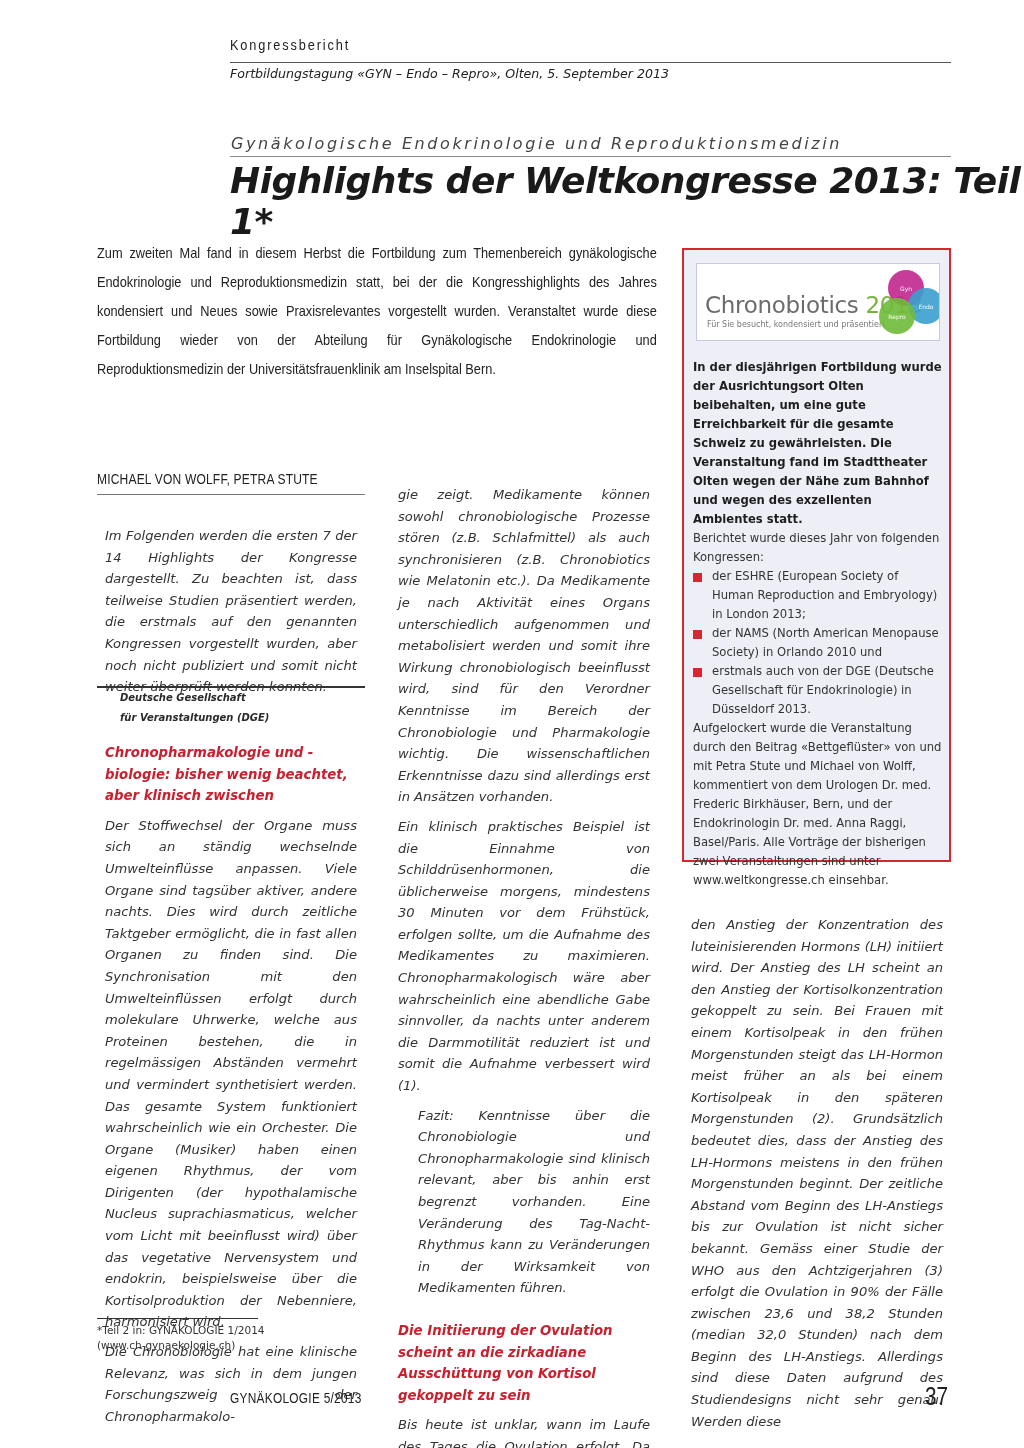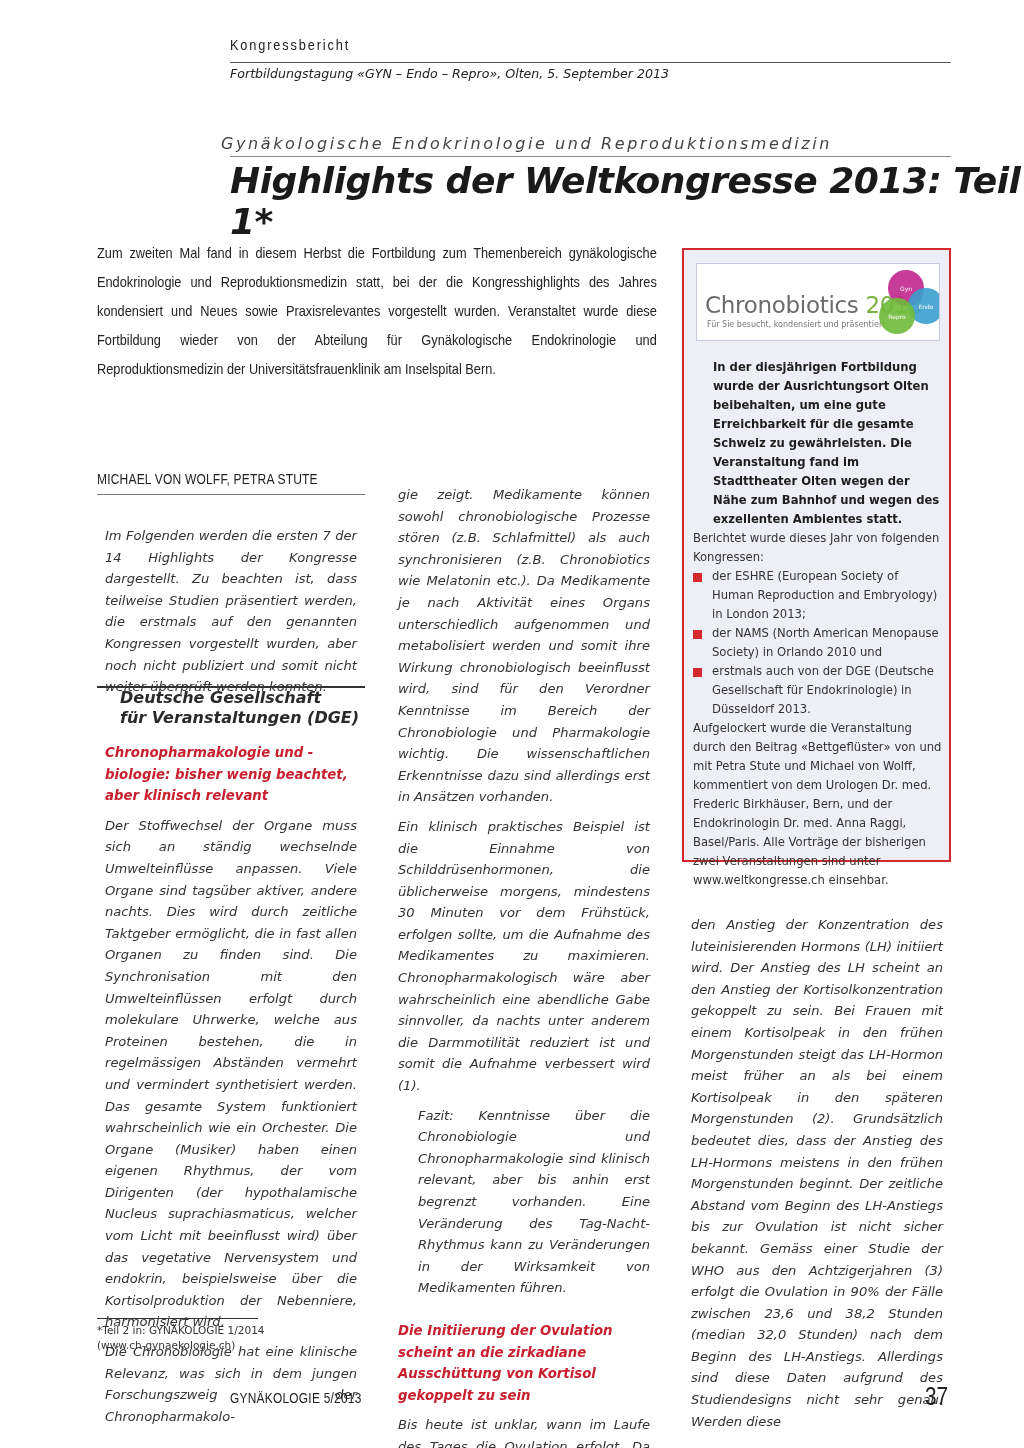--- a/index.html
+++ b/index.html
@@ -6,60 +6,60 @@
   html, body { width: 1024px; height: 1448px; background: #ffffff; }
   body { position: relative; font-family: "DejaVu Sans", sans-serif; color: #2b2b2b; overflow: hidden; }
 
   .abs { position: absolute; }
 
   
   .running-head { left: 230px; top: 36px; font-family: "Liberation Sans Narrow", "Liberation Sans", sans-serif; font-size: 15px; letter-spacing: 2.2px; color: #222; transform: scaleX(0.85); transform-origin: left; }
   .rule-top { left: 230px; top: 62px; width: 721px; height: 1px; background: #555; }
   .subhead { left: 230px; top: 66px; font-size: 12.6px; font-style: italic; color: #222; }
 
-  .section-kicker { left: 221px; top: 134px; font-size: 16px; font-style: italic; letter-spacing: 2.6px; color: #444; font-weight: 300; }
+  .section-kicker { left: 231px; top: 134px; font-size: 16px; font-style: italic; letter-spacing: 2.6px; color: #444; font-weight: 300; }
   .rule-kicker { left: 230px; top: 156px; width: 721px; height: 1px; background: #888; }
   .title { left: 230px; top: 160px; font-size: 36px; font-weight: bold; font-style: italic; color: #1a1a1a; letter-spacing: -0.5px; }
 
   
   .intro { left: 97px; top: 239px; width: 560px; font-family: "Liberation Sans", sans-serif; font-size: 14.2px; line-height: 29px; text-align: justify; color: #222; transform: scaleX(0.9); transform-origin: left top; width: 622px; }
 
   
   .authors { left: 97px; top: 471px; font-family: "Liberation Sans", sans-serif; font-size: 14px; color: #222; letter-spacing: 0.2px; transform: scaleX(0.86); transform-origin: left; }
   .rule-authors { left: 97px; top: 494px; width: 268px; height: 1px; background: #777; }
 
   
   .col { font-size: 13.1px; line-height: 21.6px; color: #333; text-align: justify; }
   .col p { margin: 8px; font-style: italic; }
   .col1 { left: 97px; top: 517px; width: 268px; }
   .col2 { left: 390px; top: 476px; width: 268px; }
   .col3 { left: 683px; top: 906px; width: 268px; }
 
   .rule-dge { left: 97px; top: 686px; width: 268px; height: 2px; background: #333; }
-  .dge-head { left: 97px; top: 688px; width: 268px; font-size: 16px; font-style: italic; font-weight: bold; line-height: 20px; color: #2a2a2a; padding-left: 23px; }
+  .dge-head { left: 97px; top: 688px; width: 268px; font-size: 10px; font-style: italic; font-weight: bold; line-height: 20px; color: #2a2a2a; padding-left: 23px; }
   .red-head { color: #c8202f; font-weight: bold; font-size: 13.3px; line-height: 21.6px; text-align: left; }
 
   .fazit { font-style: italic; padding-left: 20px; }
 
   .footnote-rule { left: 97px; top: 1318px; width: 161px; height: 1px; background: #333; }
   .footnote { left: 97px; top: 1323px; font-size: 10.5px; line-height: 15px; color: #333; }
 
   
   .sidebox { left: 682px; top: 248px; width: 269px; height: 614px; background: #eeeff6; border: 2px solid #d3282f; }
   .logo { position: absolute; left: 12px; top: 13px; width: 244px; height: 78px; background: #fff; border: 1px solid #c8cbe0; overflow: hidden; }
   .logo-title { position: absolute; left: 8px; top: 28px; font-size: 23px; color: #6b6b6b; letter-spacing: -0.3px; }
   .logo-year { color: #7bb23e; }
   .logo-sub { position: absolute; left: 10px; top: 56px; font-size: 8px; color: #777; }
   .circle { position: absolute; width: 36px; height: 36px; border-radius: 50%; opacity: 0.9; font-size: 6px; color: #fff; display: flex; align-items: center; justify-content: center; }
   .c-gyn { left: 191px; top: 6px; background: #c2268f; }
   .c-endo { left: 211px; top: 24px; background: #3a9fcf; }
   .c-repro { left: 182px; top: 34px; background: #6fbb3a; }
 
   .sidetext { position: absolute; left: 9px; top: 108px; width: 250px; font-size: 11.6px; line-height: 19px; color: #333; }
-  .sidetext .bold { font-weight: bold; color: #1e1e1e; margin-left: 20px; }
+  .sidetext .bold { font-weight: bold; color: #1e1e1e; }
   .sidetext ul { list-style: none; }
   .sidetext li { position: relative; padding-left: 19px; }
   .sidetext li .bullet { position: absolute; left: 0; top: 6px; width: 9px; height: 9px; background: #d3282f; }
 
   
   .footer-left { left: 230px; top: 1390px; font-family: "Liberation Sans", sans-serif; font-size: 14px; color: #222; letter-spacing: 0.3px; transform: scaleX(0.85); transform-origin: left; }
   .footer-page { left: 925px; top: 1381px; font-family: "Liberation Sans", sans-serif; font-size: 26px; color: #222; transform: scaleX(0.8); transform-origin: left; }
 </style>
 </head>
 <body>
@@ -81,21 +81,21 @@
   <p>Im Folgenden werden die ersten 7 der 14 Highlights der Kongresse dargestellt. Zu beachten ist, dass teilweise Studien präsentiert werden, die erstmals auf den genannten Kongressen vorgestellt wurden, aber noch nicht publiziert und somit nicht weiter überprüft werden konnten.</p>
 </div>
 
 <div class="abs rule-dge"></div>
 <div class="abs dge-head">
   <div>Deutsche Gesellschaft</div>
   <div>für Veranstaltungen (DGE)</div>
 </div>
 
 <div class="abs col" style="left:97px; top:734px; width:268px;">
-  <p class="red-head">Chronopharmakologie und -biologie: bisher wenig beachtet, aber klinisch relevant</p>
+  <p class="red-head">Chronopharmakologie und -biologie: bisher wenig beachtet, aber klinisch zwischen</p>
   <p>Der Stoffwechsel der Organe muss sich an ständig wechselnde Umwelteinflüsse anpassen. Viele Organe sind tagsüber aktiver, andere nachts. Dies wird durch zeitliche Taktgeber ermöglicht, die in fast allen Organen zu finden sind. Die Synchronisation mit den Umwelteinflüssen erfolgt durch molekulare Uhrwerke, welche aus Proteinen bestehen, die in regelmässigen Abständen vermehrt und vermindert synthetisiert werden. Das gesamte System funktioniert wahrscheinlich wie ein Orchester. Die Organe (Musiker) haben einen eigenen Rhythmus, der vom Dirigenten (der hypothalamische Nucleus suprachiasmaticus, welcher vom Licht mit beeinflusst wird) über das vegetative Nervensystem und endokrin, beispielsweise über die Kortisolproduktion der Nebenniere, harmonisiert wird.</p>
   <p>Die Chronobiologie hat eine klinische Relevanz, was sich in dem jungen Forschungszweig der Chronopharmakolo-</p>
 </div>
 
 <div class="abs footnote-rule"></div>
 <div class="abs footnote">
   <div>*Teil 2 in: GYNÄKOLOGIE 1/2014</div>
   <div>(www.ch-gynaekologie.ch)</div>
 </div>
 

